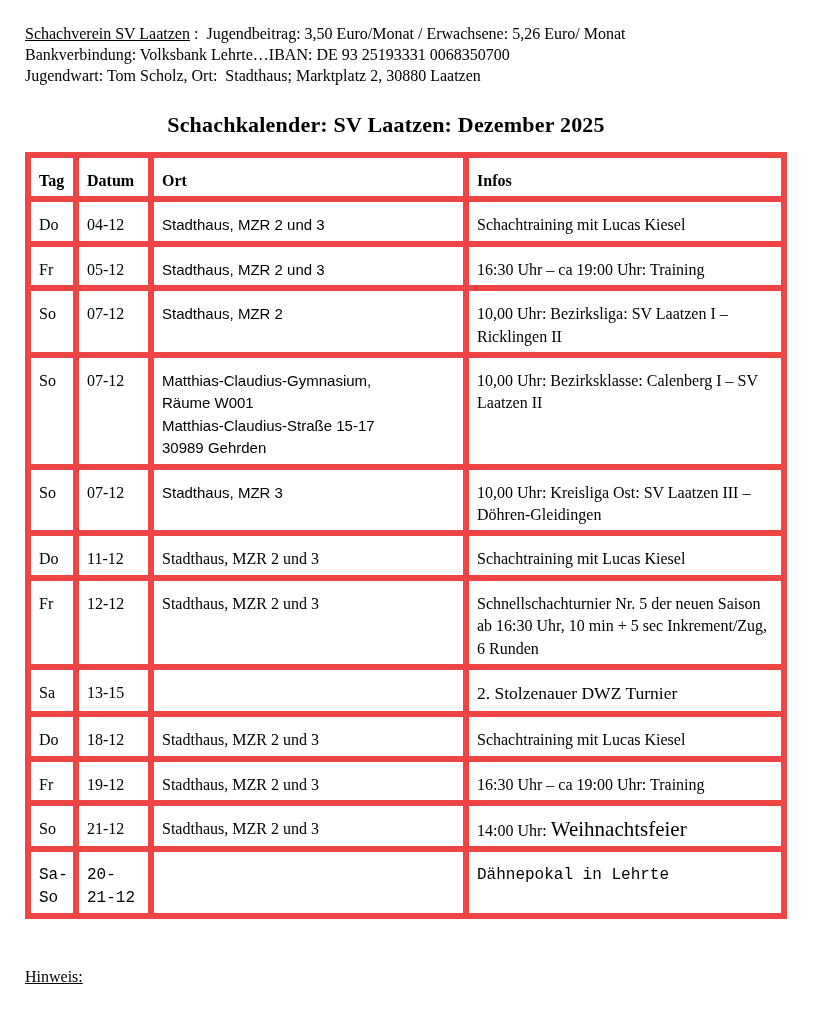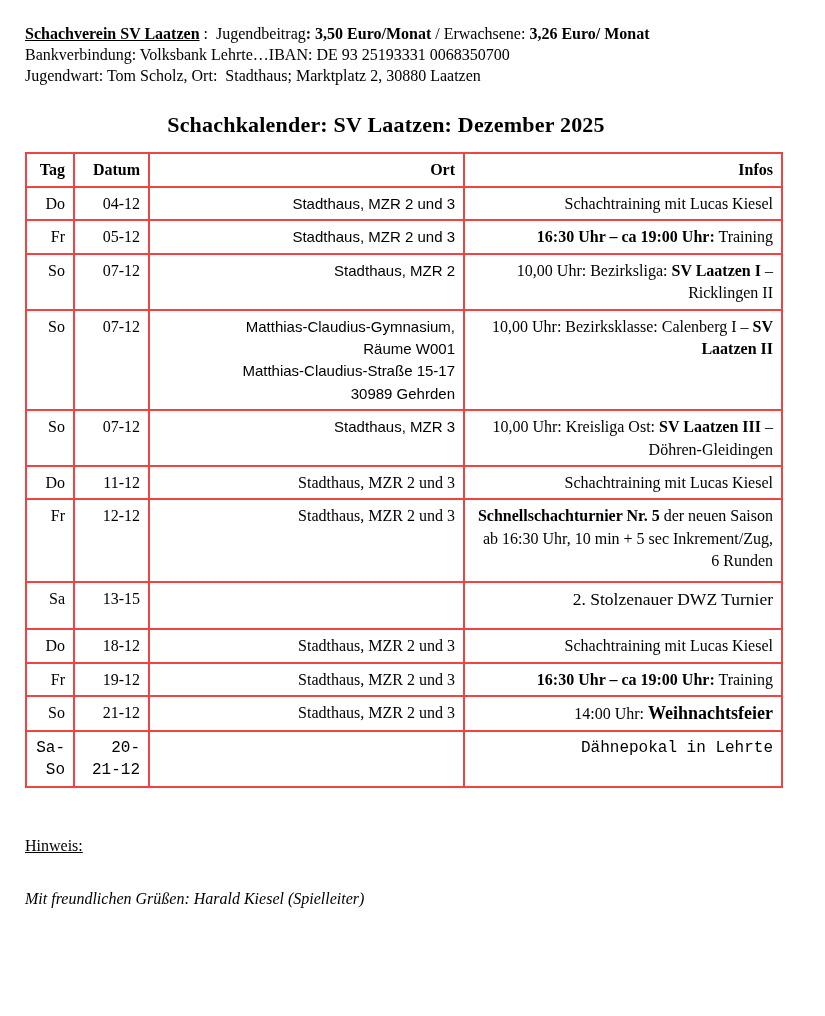--- a/index.html
+++ b/index.html
@@ -10,23 +10,23 @@
     color: #000000;
     overflow: hidden;
   }
   .page { position: relative; width: 825px; height: 1016px; padding: 23px 20px 0 25px; }
 
   
   .club-info { font-size: 16px; line-height: 21px; }
   .club-line { white-space: pre-wrap; }
 
   
-  .seg.b { font-weight: bold; }
+  .seg.b { font-weight: normal; }
   .seg.u { text-decoration: underline; }
-  .seg.lg { font-size: 18px; }
+  .seg.lg { font-size: 21px; }
   .seg.md { font-size: 17.5px; }
 
   
   .title {
     font-size: 22px; font-weight: bold;
     width: 756px; text-align: center;
     position: relative; left: -24px;
     margin-top: 26px;
     letter-spacing: 0.2px;
     padding-left: 14px;
@@ -37,24 +37,24 @@
     border-collapse: collapse;
     table-layout: fixed;
     width: 756px;
     margin-top: 14px;
   }
   .col-tag   { width: 48px; }
   .col-datum { width: 75px; }
   .col-ort   { width: 315px; }
   .col-infos { width: 318px; }
   th, td {
-    border: 2px solid #ef4444;
+    border: 6px solid #ef4444;
     vertical-align: top;
-    text-align: right;
-    padding: 5px 8px 4px 8px;
+    text-align: left;
+    padding: 12px 8px 4px 8px;
     font-size: 16px;
     line-height: 22.4px;
     font-weight: normal;
   }
   th { font-weight: bold; }
   thead tr { height: 34px; }
   tbody tr { height: 33px; }
   tbody tr:nth-child(4)  { height: 90px; }
   tbody tr:nth-child(7)  { height: 83px; }
   tbody tr:nth-child(8)  { height: 47px; margin-top: 44px; }
@@ -67,21 +67,21 @@
   .note-line1 { white-space: nowrap; }
   .note-line2 { margin-top: 9px; font-size: 17px; line-height: 22px; }
   .closing { margin-top: 30px; font-style: italic; }
 </style>
 </head>
 <body>
 
 <div class="page">
 
   <div class="club-info">
-    <p class="club-line"><span class="seg b u">Schachverein SV Laatzen</span><span class="seg"> :  Jugendbeitrag</span><span class="seg b">: 3,50 Euro/Monat</span><span class="seg"> / Erwachsene: </span><span class="seg b">3,26 Euro/ Monat</span></p>
+    <p class="club-line"><span class="seg b u">Schachverein SV Laatzen</span><span class="seg"> :  Jugendbeitrag</span><span class="seg b">: 3,50 Euro/Monat</span><span class="seg"> / Erwachsene: </span><span class="seg b">5,26 Euro/ Monat</span></p>
     <p class="club-line">Bankverbindung: Volksbank Lehrte…IBAN: DE 93 25193331 0068350700</p>
     <p class="club-line">Jugendwart: Tom Scholz, Ort:  Stadthaus; Marktplatz 2, 30880 Laatzen</p>
   </div>
 
   <h1 class="title">Schachkalender: SV Laatzen: Dezember 2025</h1>
 
   <table class="schedule">
     <colgroup>
       <col class="col-tag">
         <col class="col-datum">

